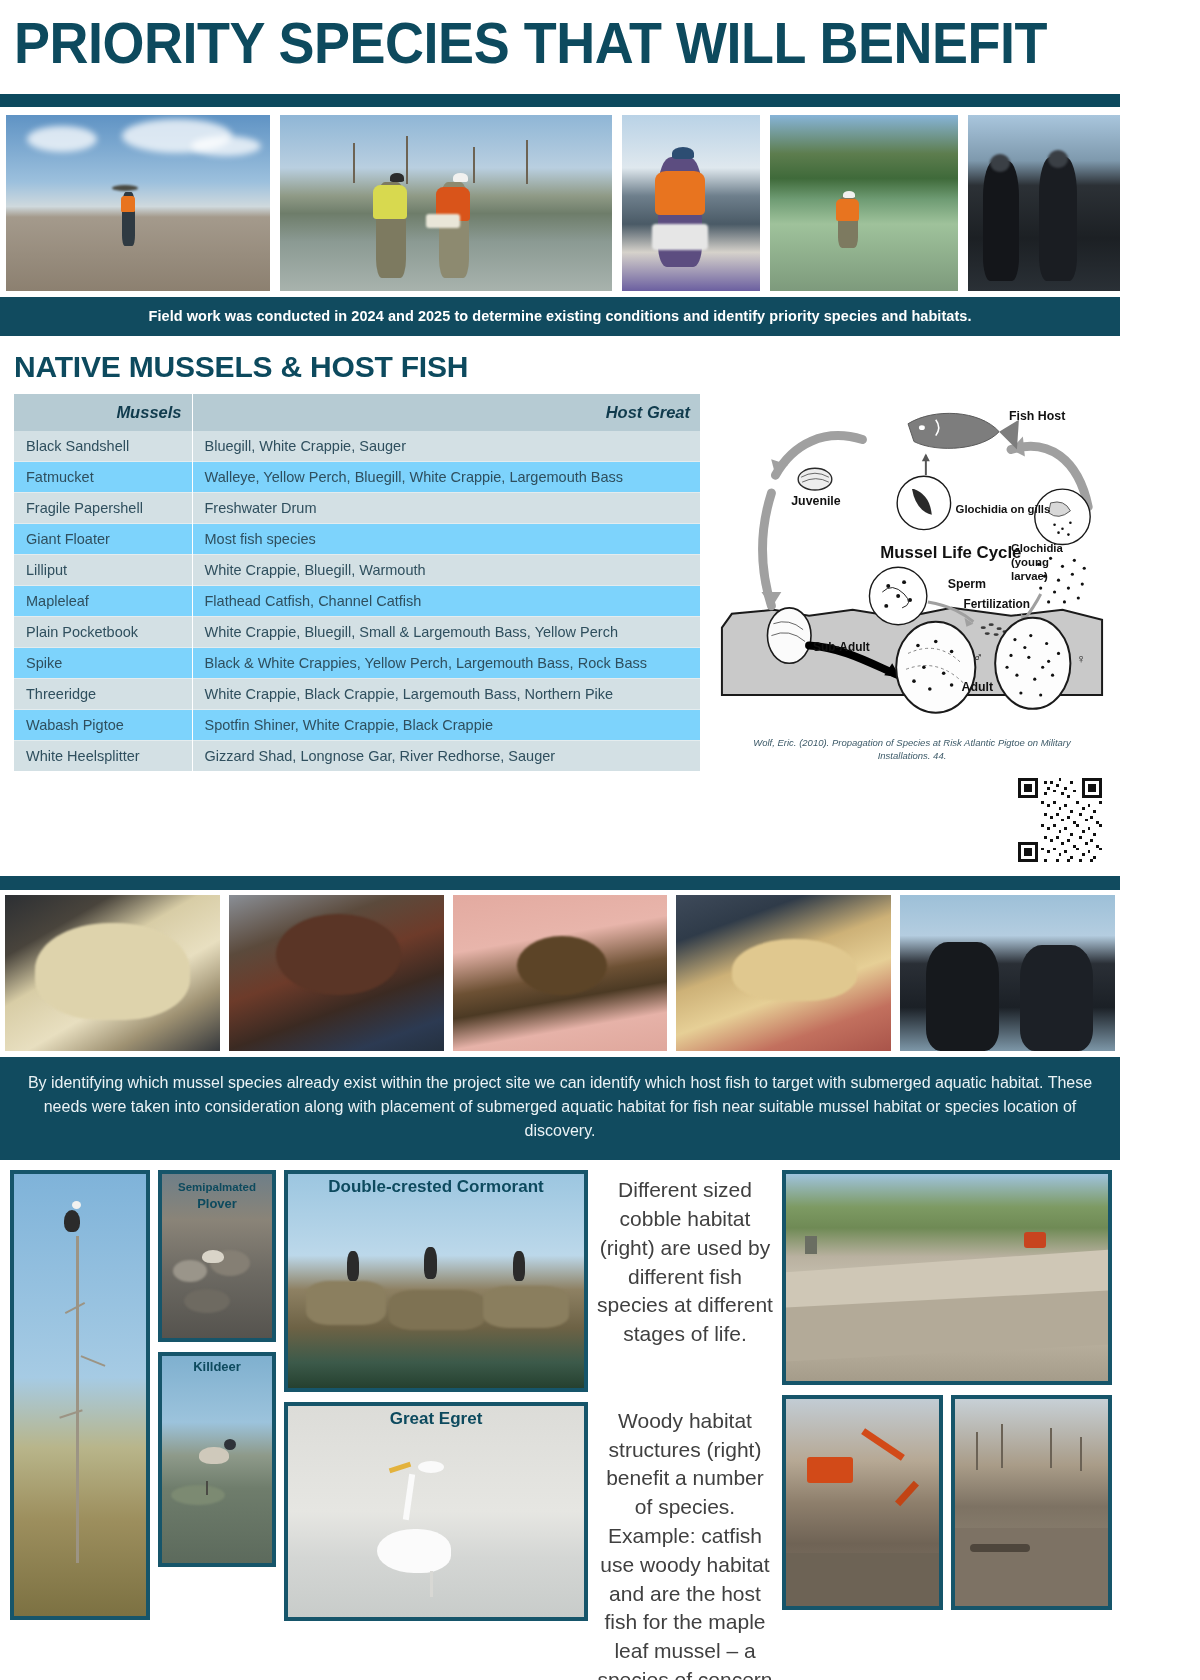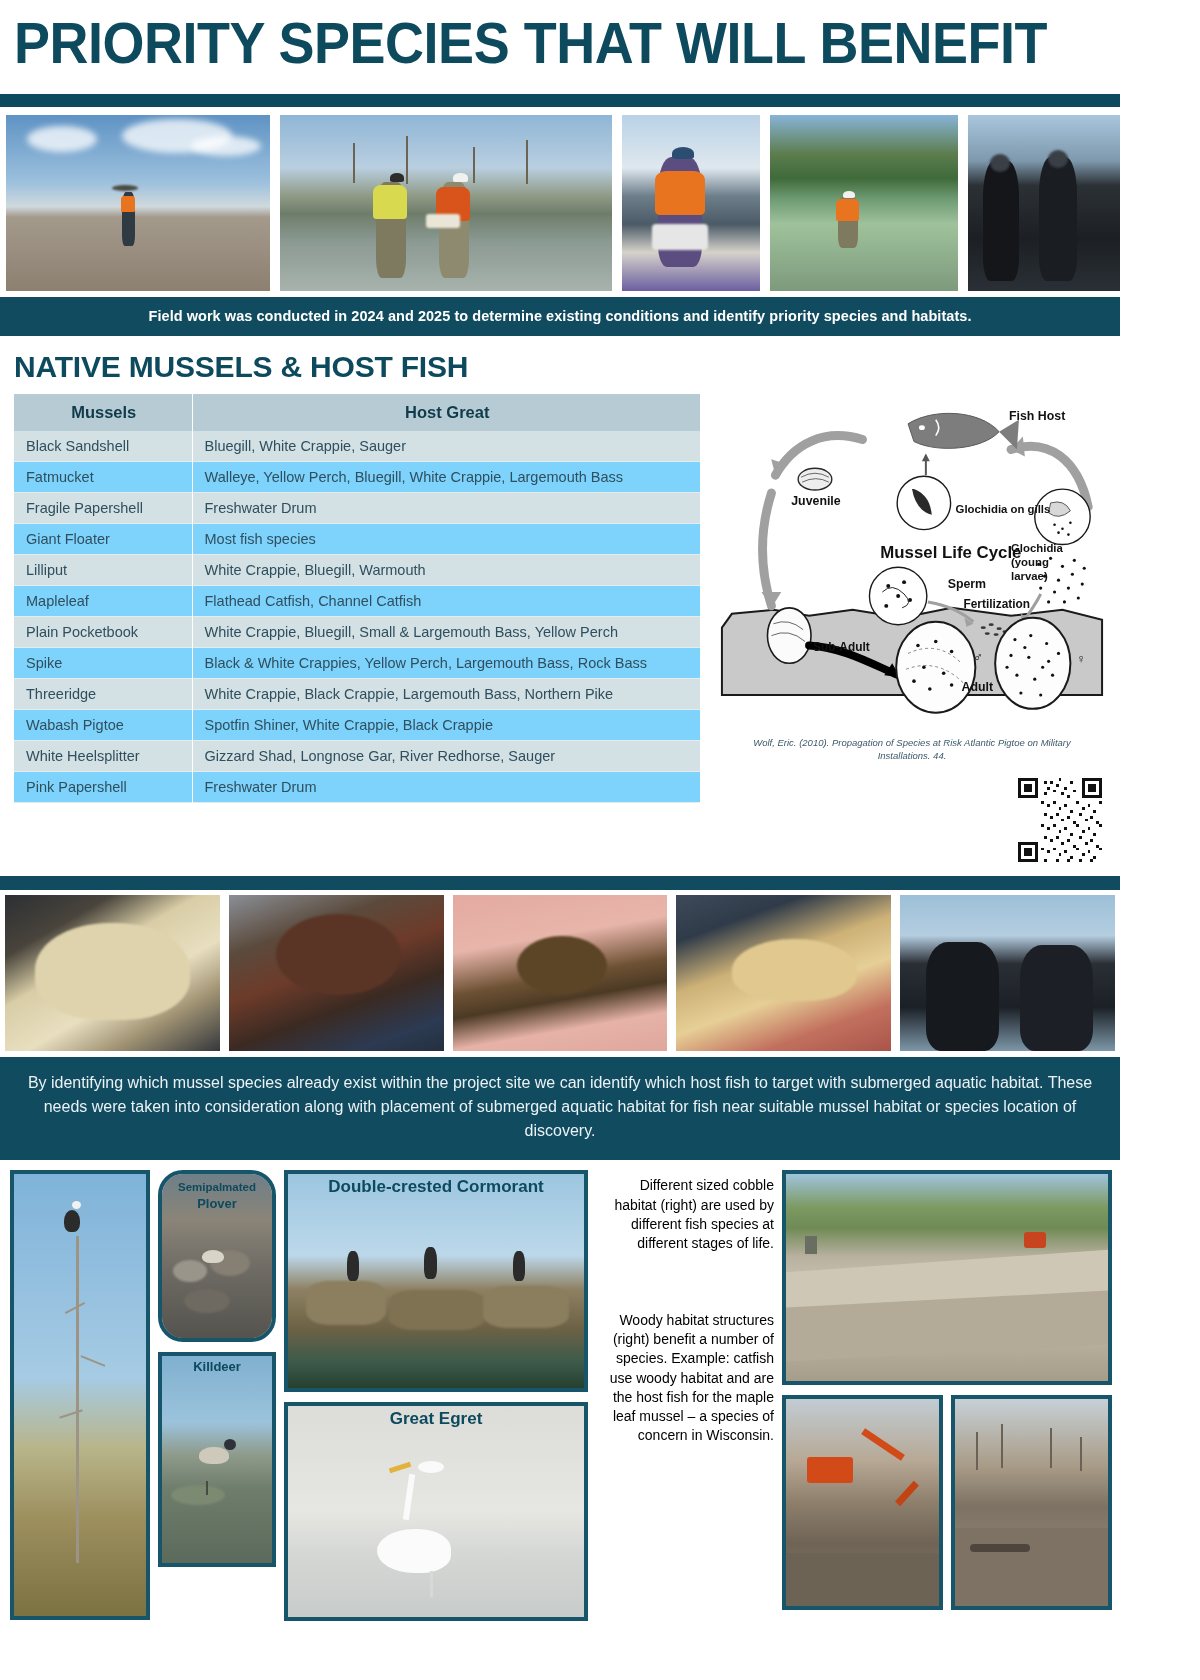--- a/index.html
+++ b/index.html
@@ -101,23 +101,24 @@
   table.mussel-table {
     width: 100%;
     border-collapse: collapse;
     font-size: 14.5px;
   }
   table.mussel-table th {
     background: #b6cbd3;
     color: #103b4d;
     font-size: 16.5px;
     font-weight: 700;
-    text-align: center;
+    text-align: right;
     padding: 9px 10px 9px 12px;
     border-right: 1px solid #ffffff;
+    font-style: italic;
   }
   table.mussel-table th:last-child { border-right: none; }
   table.mussel-table td {
     padding: 7px 8px 7px 12px;
     color: #2f4f5e;
     border-right: 1px solid #ffffff;
     vertical-align: middle;
   }
   table.mussel-table td:first-child { width: 178px; }
   table.mussel-table td:last-child { border-right: none; }
@@ -203,33 +204,33 @@
     color: #0d4a5e;
     padding: 4px 2px 3px 2px;
     line-height: 1.05;
     z-index: 3;
   }
   .label-sm { font-size: 13px; }
   .label-xs { font-size: 11.5px; font-weight: 700; }
   .label-md { font-size: 17px; }
 
   .eagle-photo { height: 450px; }
-  .plover-photo { height: 172px; border-radius: 25px; }
+  .plover-photo { height: 172px; }
   .cormorant-photo { height: 222px; }
   .killdeer-photo { height: 215px; }
   .egret-photo { height: 219px; }
 
   .cobble-photo { height: 215px; }
   .excavator-photo { height: 215px; }
 
   .side-text {
-    font-size: 14px;
+    font-size: 21px;
     line-height: 1.37;
-    color: #000000;
-    text-align: right;
+    color: #404040;
+    text-align: center;
   }
   .side-text.first { padding-top: 6px; }
   .side-text.second { padding-top: 58px; }
 
   .right-stack { display: flex; flex-direction: column; gap: 10px; }
   .right-pair { display: flex; gap: 8px; }
   .right-pair > div { flex: 1 1 0; }
 
   
   .eagle-scene { background: linear-gradient(180deg,#7fb3d9 0%,#a6cbe4 46%,#b8b58a 62%,#9d8f5e 78%,#7c7142 100%); }
@@ -353,24 +354,20 @@
             <td>Threeridge</td>
             <td>White Crappie, Black Crappie, Largemouth Bass, Northern Pike</td>
           </tr>
         <tr class="even">
             <td>Wabash Pigtoe</td>
             <td>Spotfin Shiner, White Crappie, Black Crappie</td>
           </tr>
         <tr class="odd">
             <td>White Heelsplitter</td>
             <td>Gizzard Shad, Longnose Gar, River Redhorse, Sauger</td>
-          </tr>
-        <tr class="even">
-            <td>Pink Papershell</td>
-            <td>Freshwater Drum</td>
           </tr>
       </tbody>
     </table>
   </div>
 
   <div class="diagram-col">
 
     <svg class="lifecycle-svg" viewBox="0 0 400 330">
 
       <path d="M8 232 L18 218 L60 214 L96 220 L140 214 L190 222 L240 212 L300 220 L352 214 L392 224 L392 300 L8 300 Z" fill="#c9c9c9" stroke="#1a1a1a" stroke-width="2"></path>

